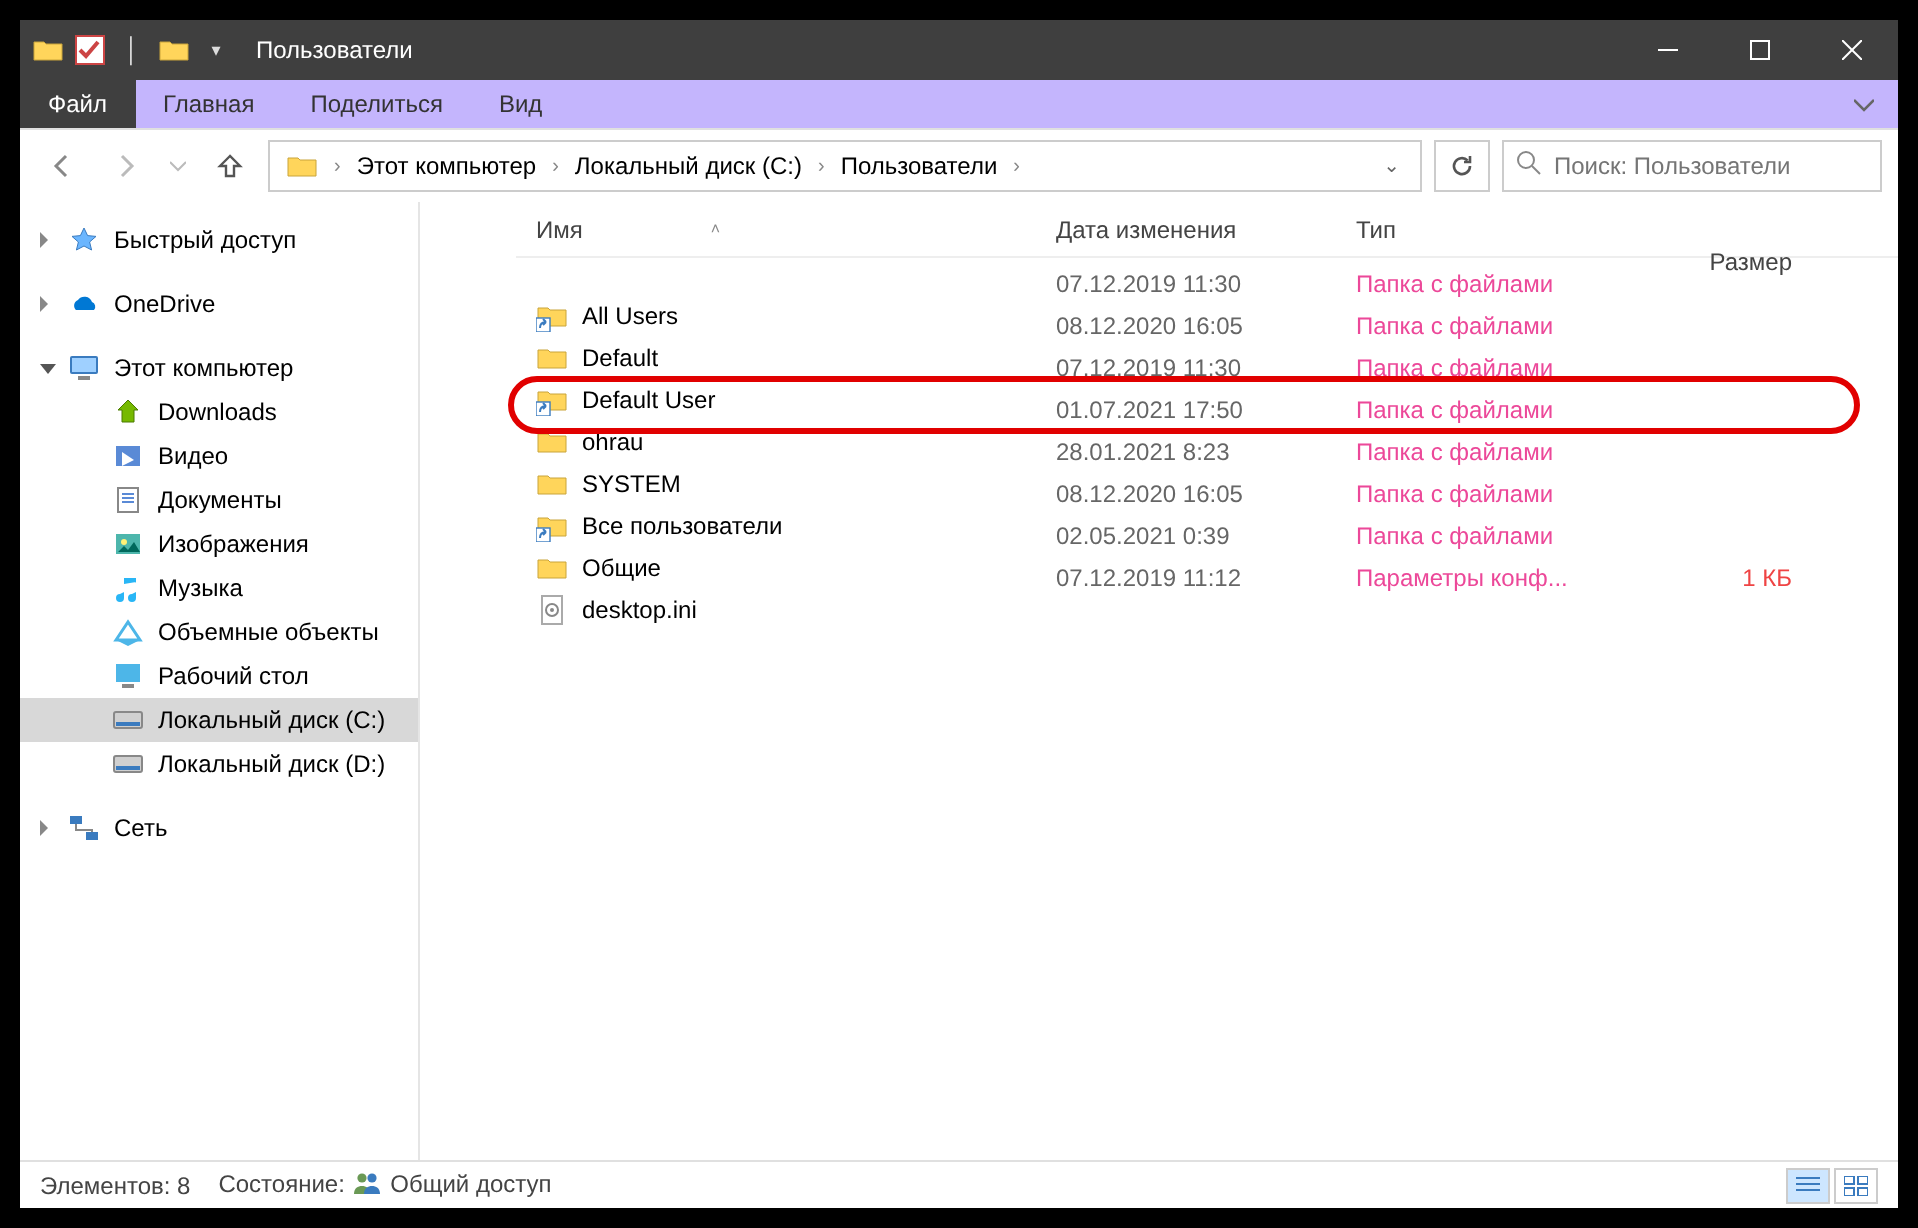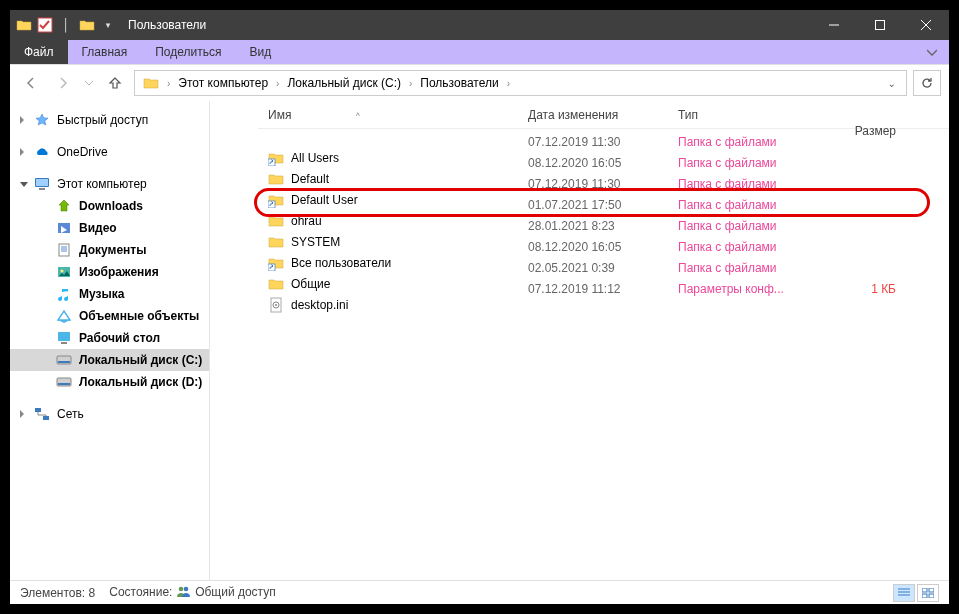--- a/index.html
+++ b/index.html
@@ -31,21 +31,21 @@
 .breadcrumb .drop { color: #666; font-size: 10px; padding: 0 6px; }
 .refresh { width: 28px; height: 26px; display: flex; align-items: center; justify-content: center; border: 1px solid #ccc; color: #555; }
 .search { width: 190px; height: 26px; border: 1px solid #ccc; display: flex; align-items: center; padding: 0 6px; color: #888; gap: 6px; }
 .search input { border: none; outline: none; flex: 1; font-size: 12px; color: #333; }
 
 
 .body { flex: 1; display: flex; min-height: 0; gap: 48px; }
 .sidebar { width: 200px; border-right: 1px solid #e5e5e5; padding-top: 8px; overflow: hidden; }
 .sidebar .group { margin-bottom: 10px; }
 .sidebar .item { display: flex; align-items: center; height: 22px; padding-left: 24px; gap: 7px; cursor: pointer; white-space: nowrap; }
-.sidebar .item.level2 { padding-left: 46px; font-weight: bold; }
+.sidebar .item.level2 { padding-left: 46px; }
 .sidebar .item .ic { width: 16px; height: 16px; display: inline-flex; align-items: center; justify-content: center; }
 .sidebar .item.selected { background: #d8d8d8; }
 .sidebar .item.expand::before { content: ""; width: 0; height: 0; border-left: 4px solid #888; border-top: 4px solid transparent; border-bottom: 4px solid transparent; position: absolute; margin-left: -14px; }
 .sidebar .item.expanded::before { content: ""; width: 0; height: 0; border-top: 5px solid #555; border-left: 4px solid transparent; border-right: 4px solid transparent; position: absolute; margin-left: -14px; }
 
 
 .list { flex: 1; display: flex; flex-direction: column; position: relative; }
 .cols { display: flex; height: 28px; border-bottom: 1px solid #eee; align-items: center; color: #444; }
 .cols .col { padding-left: 10px; display: flex; align-items: center; gap: 4px; }
 .col.c-name { width: 260px; }
@@ -186,20 +186,27 @@
       <span class="spacer"></span>
       <span class="drop">⌄</span>
     </div>
 
     <div class="refresh">
           <svg width="14" height="14" viewBox="0 0 14 14">
             <path d="M11 7a4 4 0 1 1-1.2-2.8M11 2v3h-3" fill="none" stroke="#555" stroke-width="1.3"></path>
           </svg>
         </div>
 
+    <div class="search">
+      <span><svg width="13" height="13" viewBox="0 0 13 13">
+              <circle cx="5" cy="5" r="4" fill="none" stroke="#888"></circle>
+              <line x1="8" y1="8" x2="12" y2="12" stroke="#888"></line>
+            </svg></span>
+      <input placeholder="Поиск: Пользователи" style="">
+    </div>
   </div>
 
   <div class="body">
 
     <div class="sidebar">
       <div class="group">
         <div class="item expand">
           <span class="ic">
                 <svg width="14" height="14" viewBox="0 0 14 14">
                   <path d="M7 1l1.8 3.8 4.2.4-3.2 2.8 1 4L7 10l-3.8 2 1-4L1 5.2l4.2-.4z" fill="#6bb6ff" stroke="#3a7bbf" stroke-width="0.5"></path>

